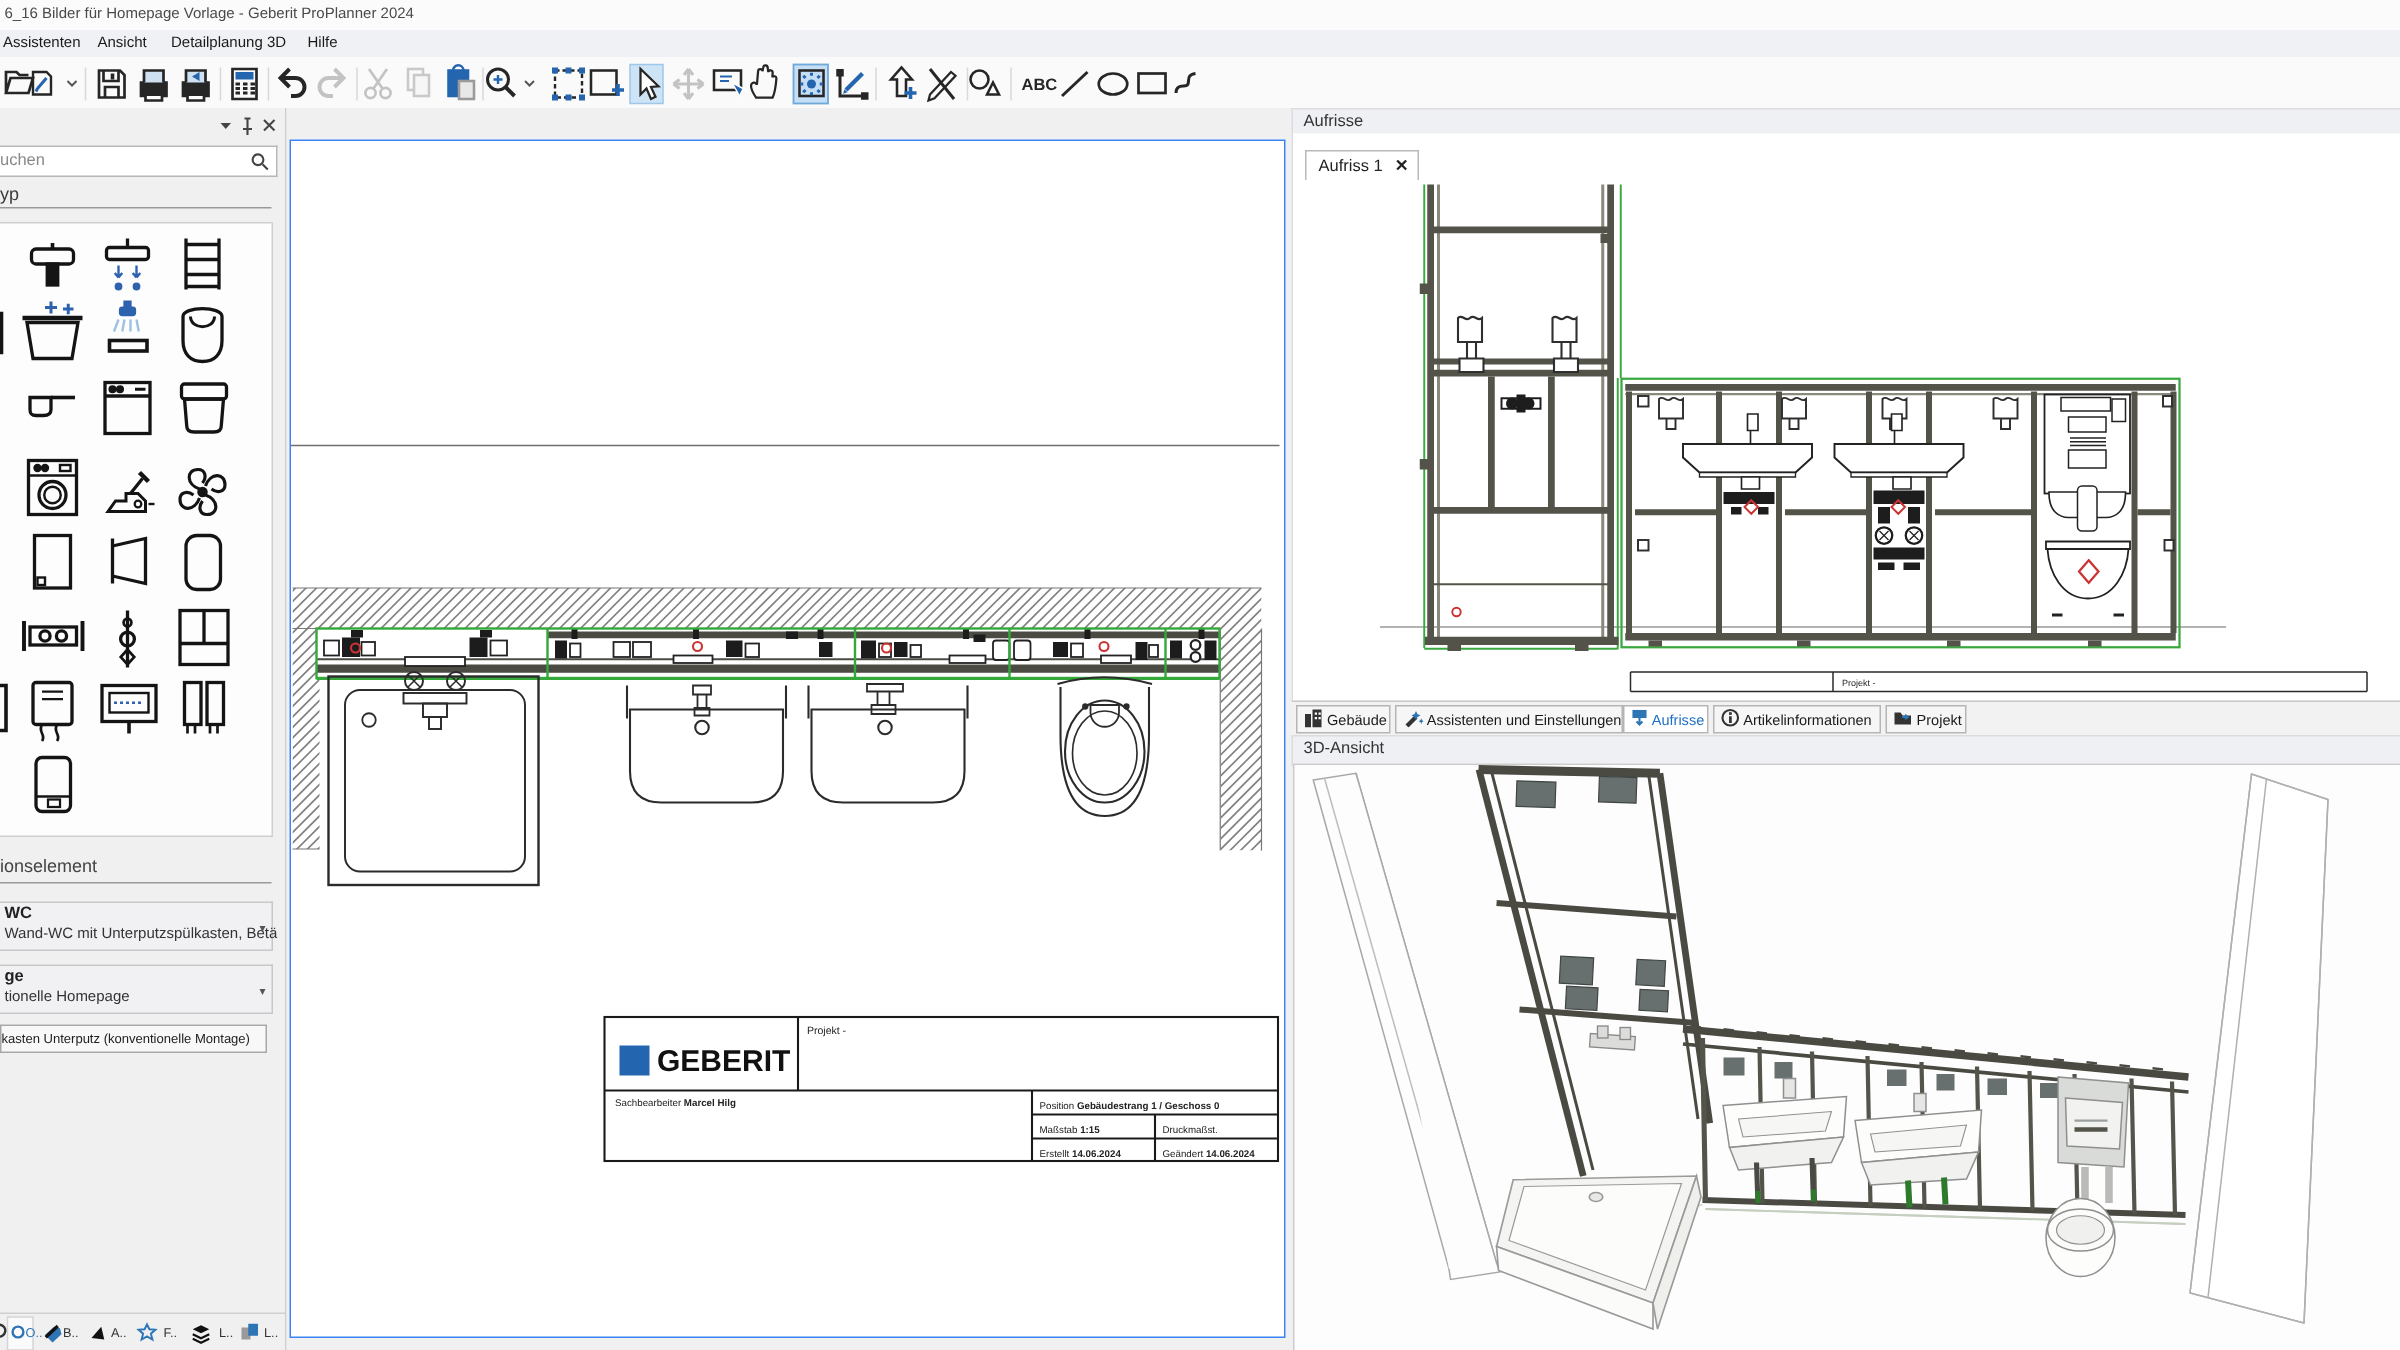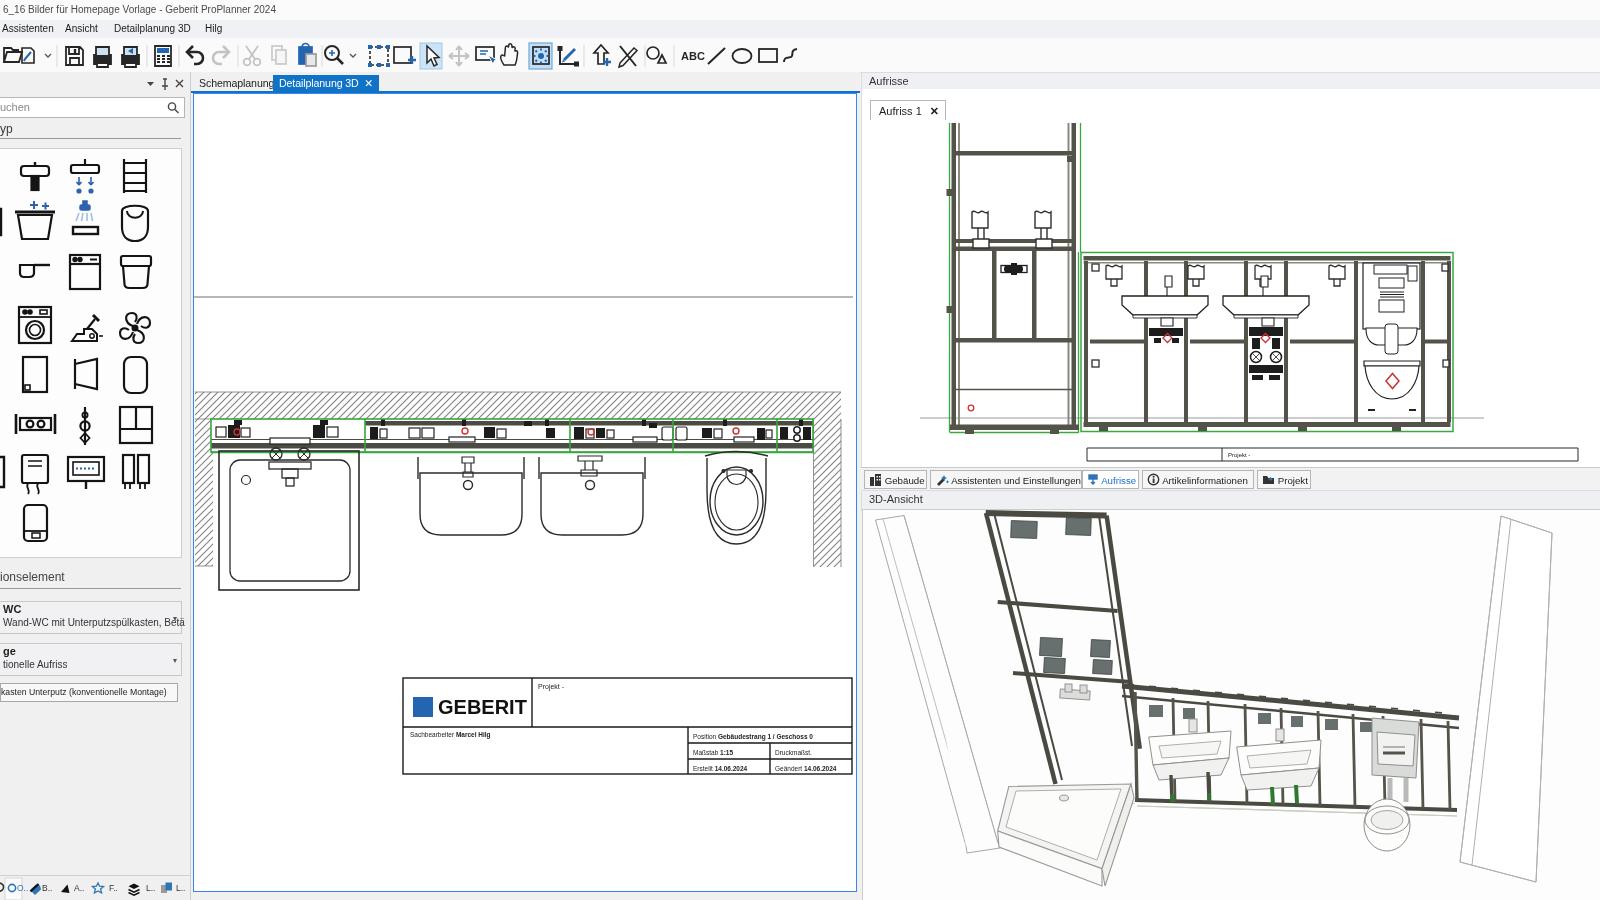--- a/index.html
+++ b/index.html
@@ -48,21 +48,21 @@
   font-size:11px;color:#333;line-height:17px;}
 #r3dwrap{left:1px;top:437px;width:737px;height:391px;background:#fdfdfd;border:1px solid #cccccc;}
 </style>
 </head>
 <body>
 <div class="abs" id="titlebar"><span style="margin-left:3px">6_16 Bilder für Homepage Vorlage - Geberit ProPlanner 2024</span></div>
 <div class="abs" id="menubar">
     <span class="abs" style="left:2px">Assistenten</span>
     <span class="abs" style="left:65px">Ansicht</span>
     <span class="abs" style="left:114px">Detailplanung 3D</span>
-    <span class="abs" style="left:205px">Hilg</span>
+    <span class="abs" style="left:205px">Hilfe</span>
   </div>
 <div class="abs" id="toolbar"><svg width="1600" height="34" id="tbsvg">
 <g fill="none" stroke="#262626" stroke-width="1.8">
 
 <g stroke="#d9d9d9" stroke-width="1">
           <path d="M57,7 V29"></path>
           <path d="M147,7 V29"></path>
           <path d="M179,7 V29"></path>
           <path d="M238,7 V29"></path>
           <path d="M322,7 V29"></path>
@@ -317,21 +317,21 @@
 </svg></div>
   <div class="abs" id="lp-sect" style="left:0;top:516px;width:181px;border-bottom:1px solid #9a9a9a"></div>
   <div class="abs" style="left:0;top:498px;font-size:12px;color:#444">ionselement</div>
   <div class="abs lp-drop" style="top:529px">
       <span class="l1">WC</span>
       <span class="l2">Wand-WC mit Unterputzspülkasten, Betä</span>
       <span class="car">▾</span>
     </div>
   <div class="abs lp-drop" style="top:571px">
       <span class="l1">ge</span>
-      <span class="l2">tionelle Aufriss</span>
+      <span class="l2">tionelle Homepage</span>
       <span class="car">▾</span>
     </div>
   <div class="abs" id="lp-btn">kasten Unterputz (konventionelle Montage)</div>
   <div class="abs" id="lp-tabs"><svg width="190" height="25">
     <rect x="5" y="2" width="17" height="22" fill="#fbfbfb" stroke="#d5d5d5" stroke-width="1"></rect>
     <path d="M-3,8 a4,4 0 1 1 -1,5" fill="none" stroke="#333" stroke-width="1.6"></path>
     <circle cx="12" cy="12" r="3.6" fill="none" stroke="#2e75b6" stroke-width="1.6"></circle>
     <text x="17" y="15" font-size="8.5" fill="#2e75b6">O..</text>
     <path d="M30,14 l6,-5.5 4,1 1,4 -6,5.5 z" fill="#2e75b6" stroke="none"></path>
         <path d="M30.5,15.5 l8,-7.5" stroke="#111" stroke-width="2.2"></path>
@@ -343,25 +343,20 @@
     <path d="M134,7.5 l5.5,2.7 -5.5,2.7 -5.5,-2.7 z" fill="#111"></path>
         <path d="M128.5,13.5 l5.5,2.7 5.5,-2.7 M128.5,16.5 l5.5,2.7 5.5,-2.7" stroke="#111" stroke-width="1.4" fill="none"></path>
     <text x="146" y="15" font-size="8.5" fill="#333">L..</text>
     <rect x="161" y="9" width="6" height="8" fill="#9a9a9a"></rect>
         <rect x="165.5" y="6.5" width="6.5" height="8" fill="#2e75b6"></rect>
     <text x="176" y="15" font-size="8.5" fill="#333">L..</text>
   </svg></div>
 </div>
 
 <div class="abs" id="centerarea">
-  <div class="abs" id="ctabs">
-    <span class="ctab" style="left:2px">Schemaplanung</span>
-    <span class="ctab active" style="left:82px">Detailplanung 3D&nbsp;&nbsp;✕</span>
-    <div style="position:absolute;left:0;top:16px;width:669px;height:2px;background:#1173c5"></div>
-  </div>
   <div class="abs" id="c2dwrap"><svg width="662" height="800" id="c2dsvg">
 <defs>
 <clipPath id="wallclip">
             <rect x="1" y="298" width="646" height="27"></rect>
             <rect x="1" y="325" width="18" height="147"></rect>
             <rect x="620" y="325" width="27" height="148"></rect>
           </clipPath>
 </defs>
 
 <path d="M0,203 H659" stroke="#6f6f6f" stroke-width="1"></path>

